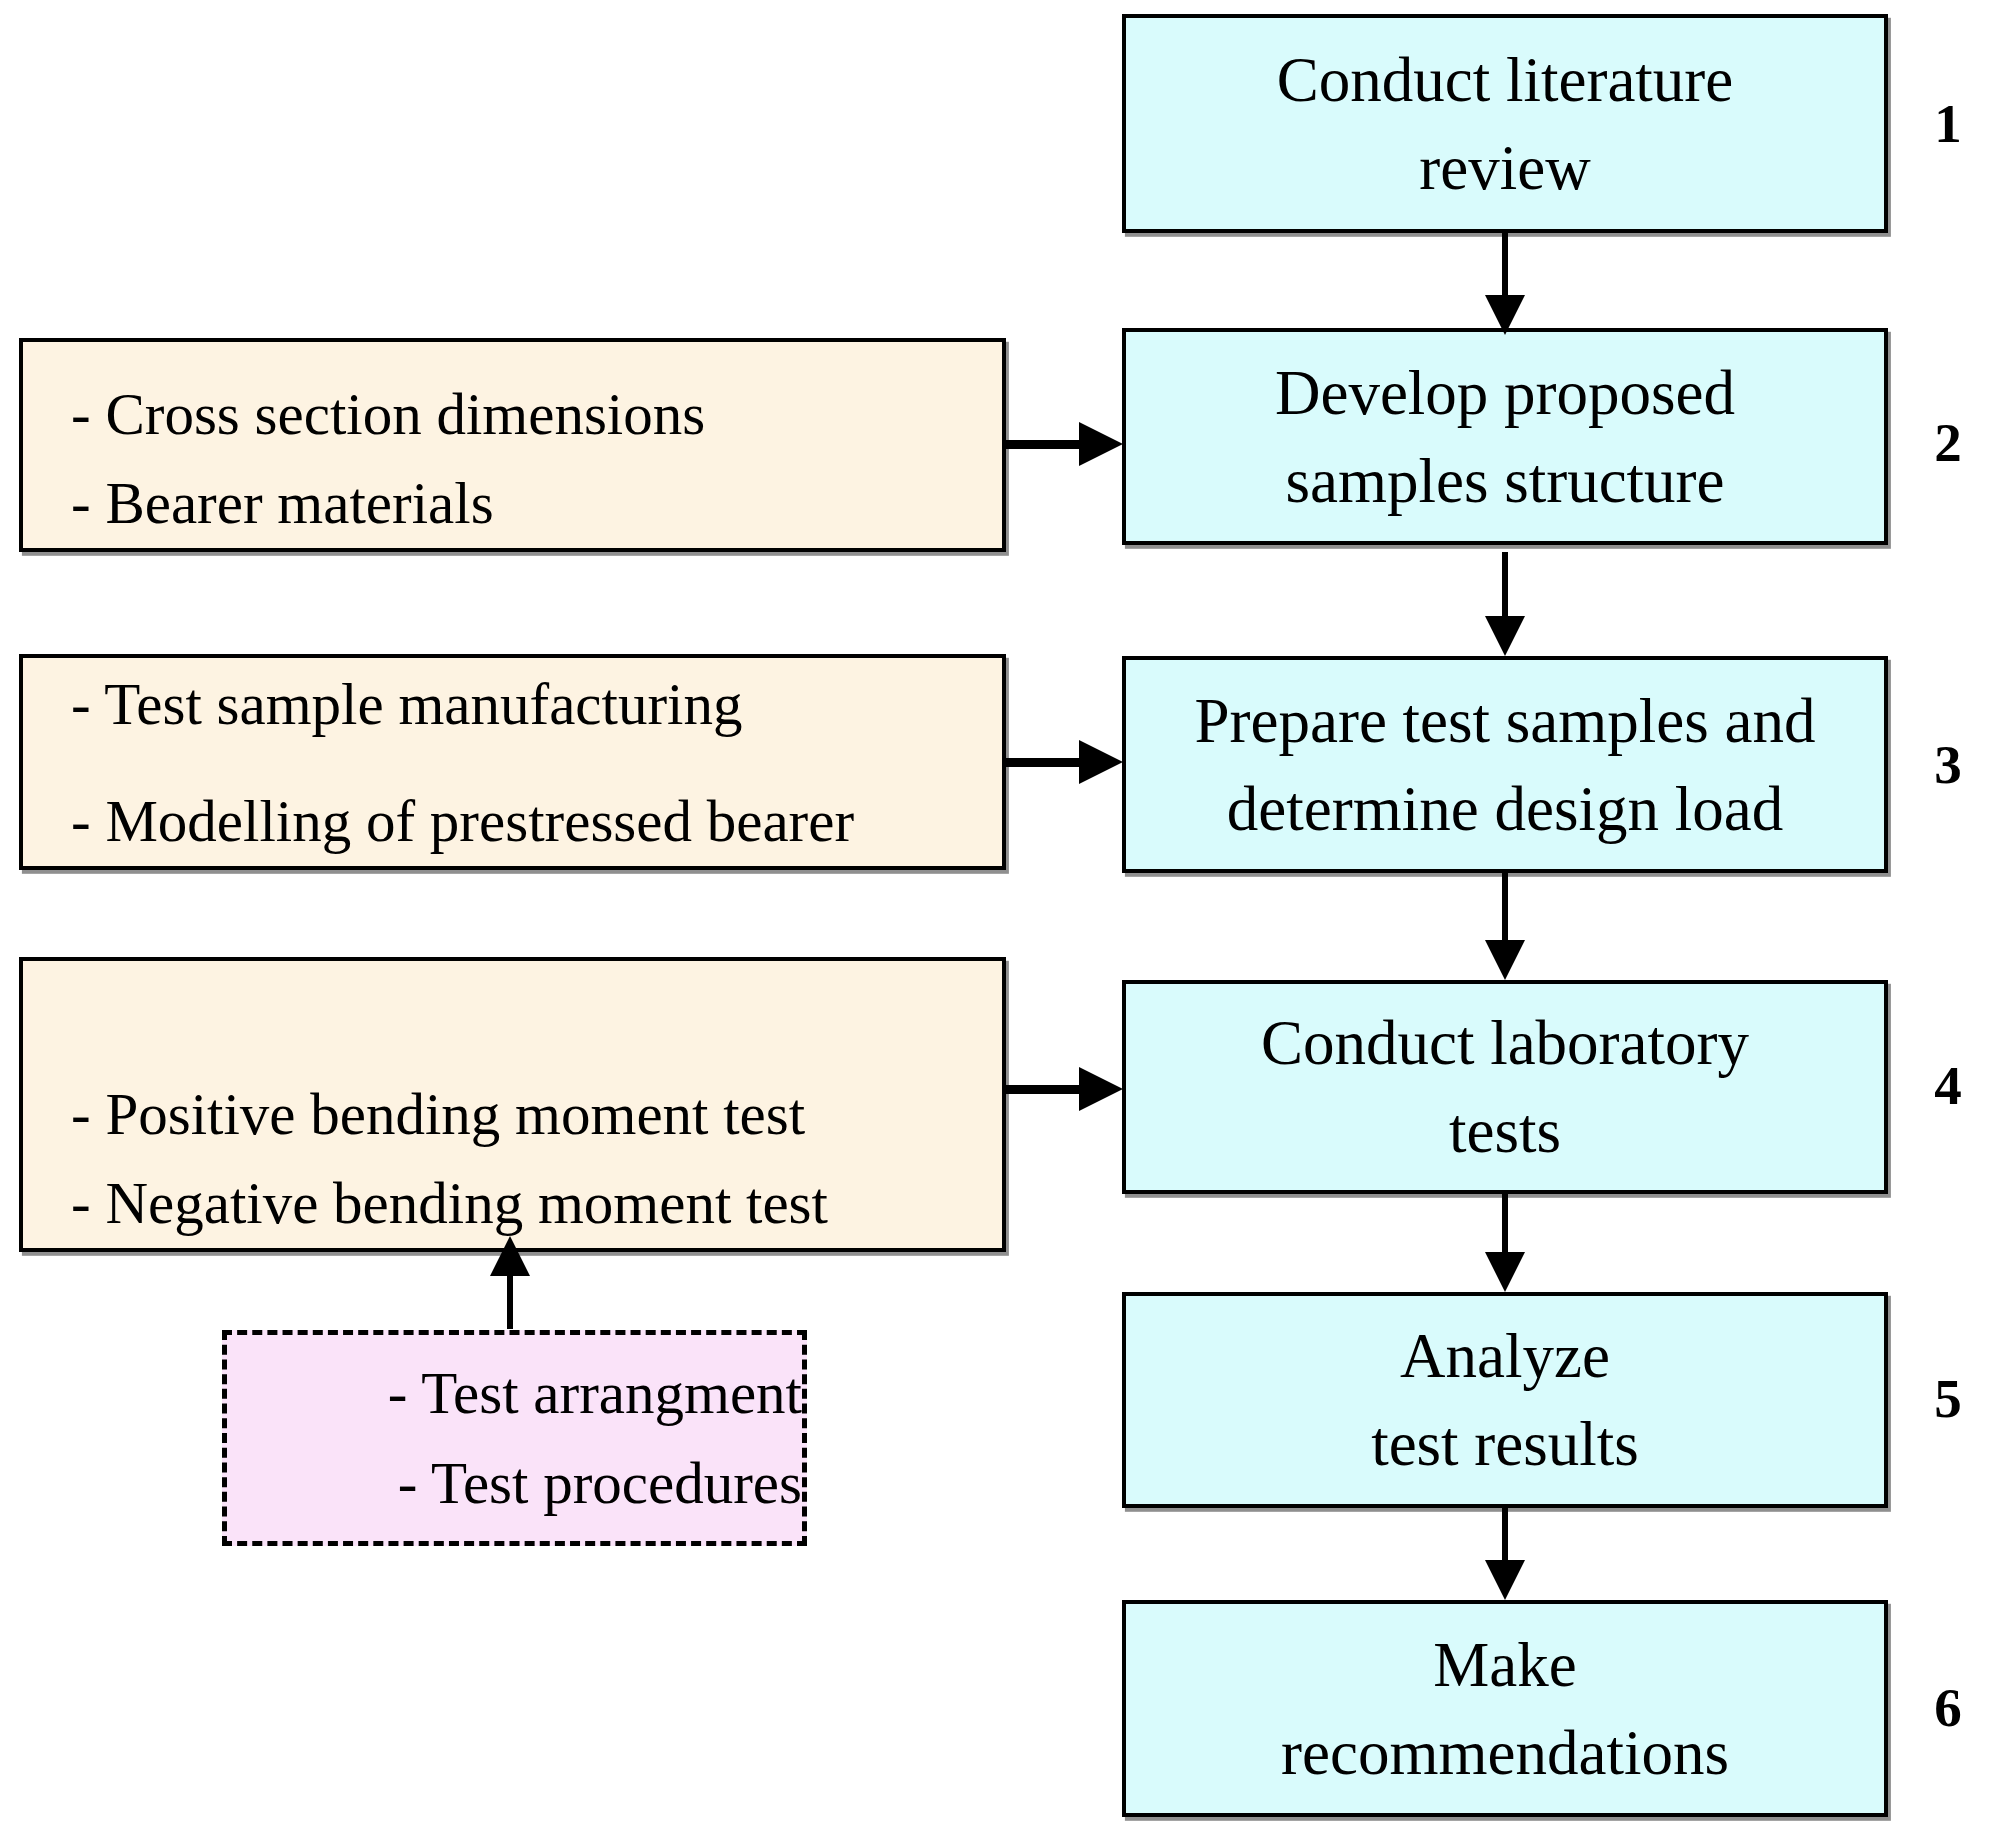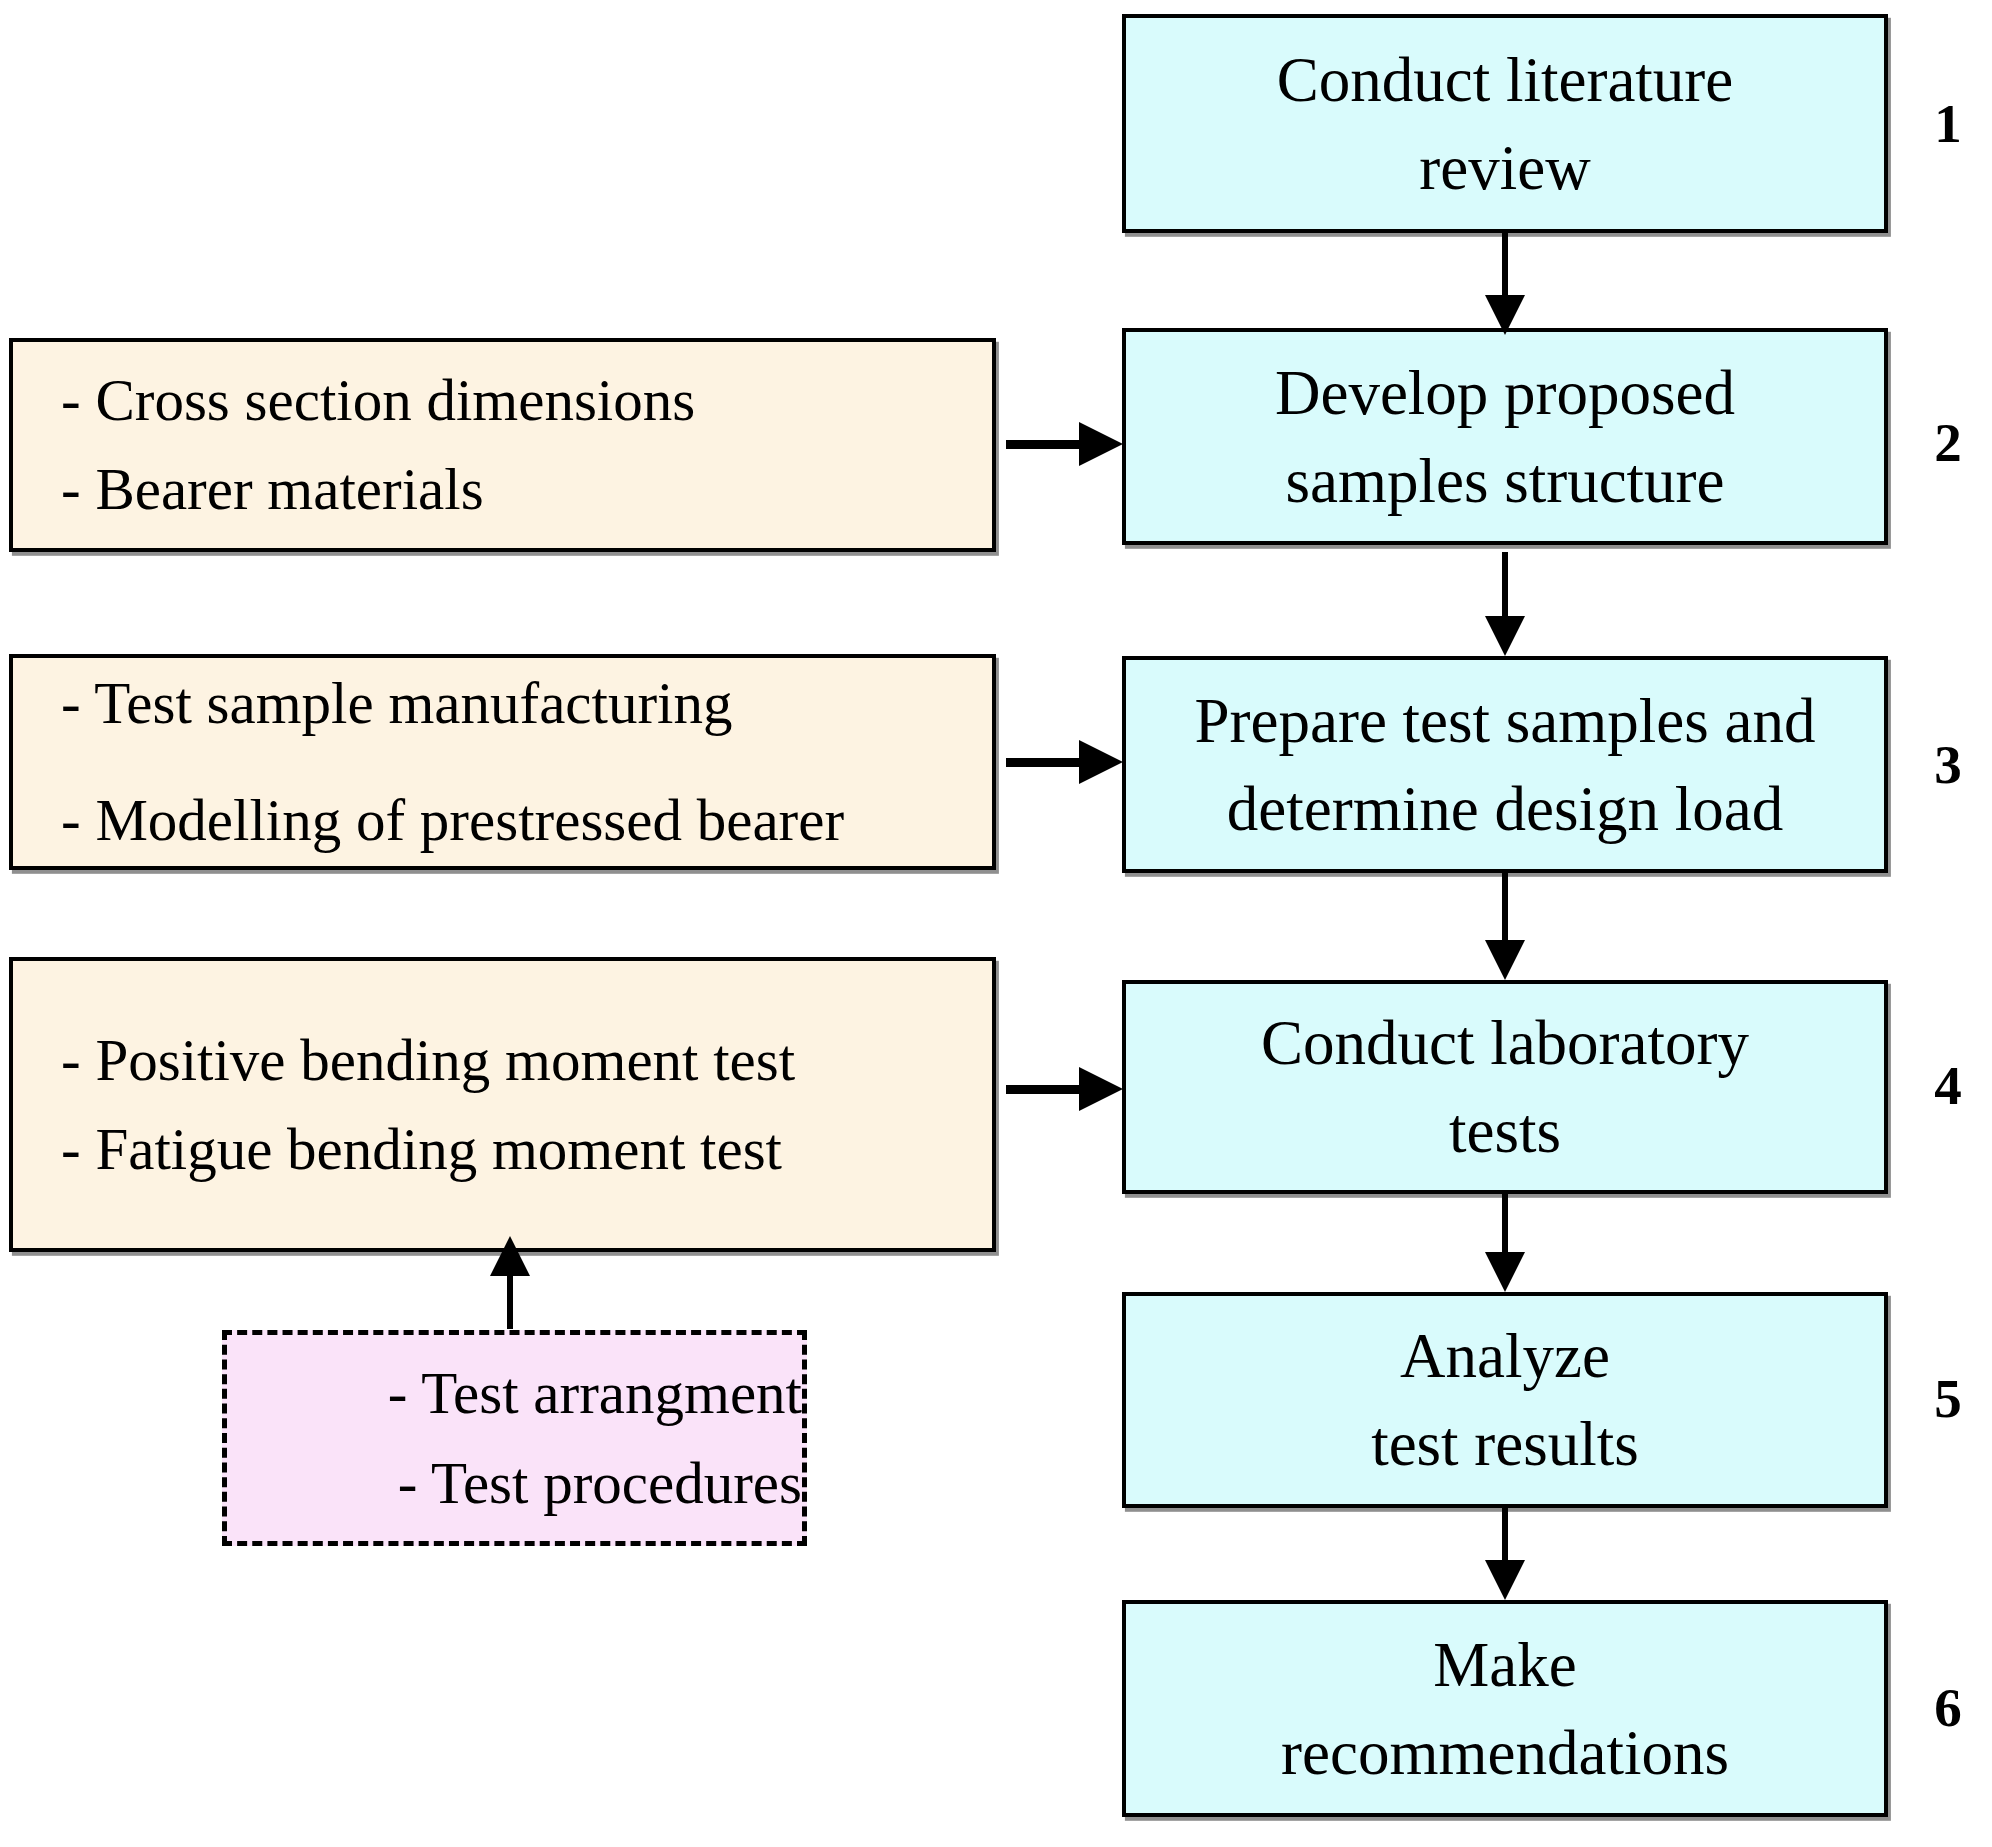--- a/index.html
+++ b/index.html
@@ -24,28 +24,29 @@
   .step {
     left: 1122px;
     width: 766px;
     background: #d9fbfc;
     align-items: center;
     text-align: center;
     font-size: 63px;
     line-height: 88px;
   }
   .input {
-    left: 9px;
+    left: 19px;
     width: 987px;
     background: #fdf3e2;
     align-items: flex-start;
     text-align: left;
     padding-left: 48px;
     font-size: 59px;
     line-height: 89px;
+    justify-content: flex-end;
   }
   .note {
     left: 222px;
     top: 1330px;
     width: 585px;
     height: 216px;
     background: #fae3f9;
     border: 5.7px dashed #000;
     align-items: flex-end;
     padding-left: 52px;
@@ -124,21 +125,21 @@
   <div class="box input" style="top:338px; height:214px;">
     <span>- Cross section dimensions</span>
     <span>- Bearer materials</span>
   </div>
   <div class="box input" style="top:654px; height:216px;gap:28px;">
     <span>- Test sample manufacturing</span>
     <span>- Modelling of prestressed bearer</span>
   </div>
   <div class="box input" style="top:942px; height:295px;margin-top:15px;">
     <span>- Positive bending moment test</span>
-    <span>- Fatigue bending moment test</span>
+    <span>- Negative bending moment test</span>
   </div>
 
   <div class="box note">
     <span>- Test arrangment</span>
     <span>- Test procedures</span>
   </div>
 
   <div class="vline" style="left:1502px; top:233px; height:64px;"></div>
   <div class="head-down" style="left:1485px; top:295px;"></div>
 

